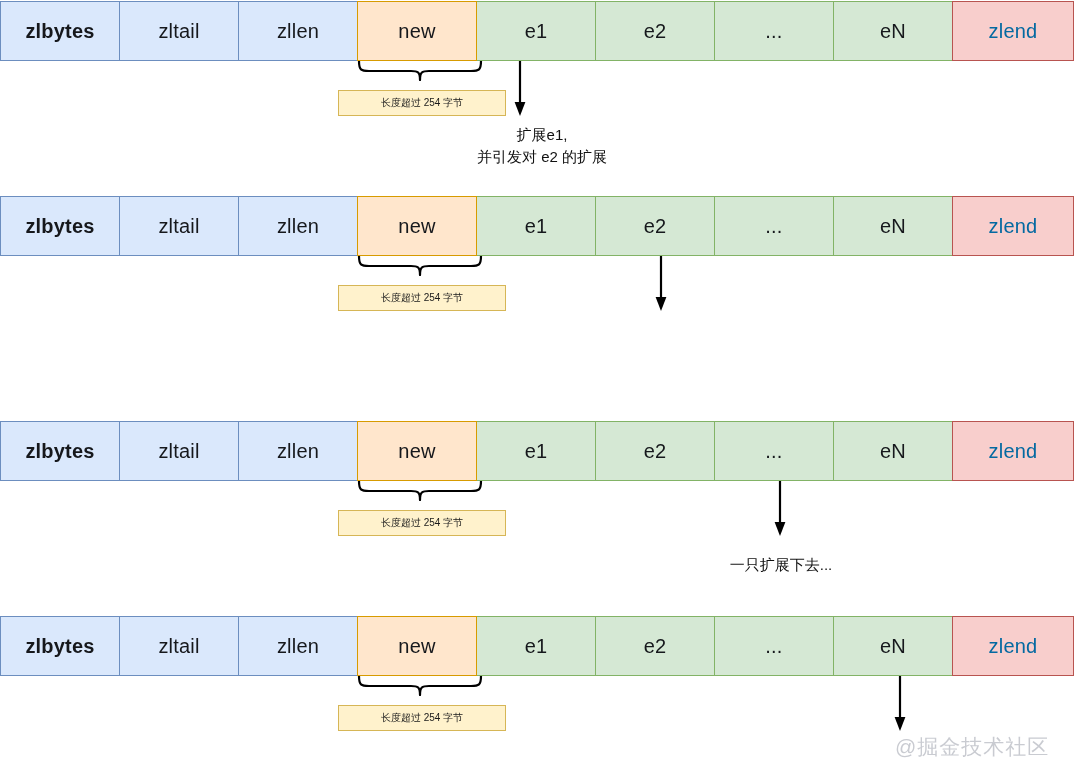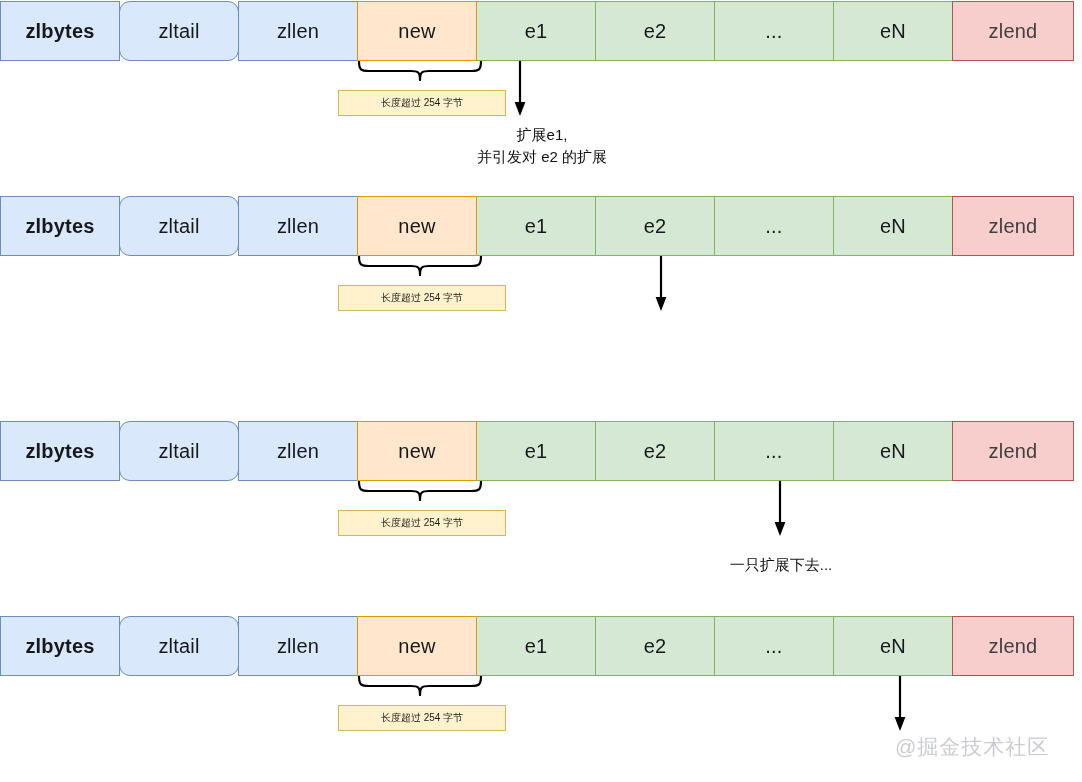--- a/index.html
+++ b/index.html
@@ -60,27 +60,27 @@
     z-index: 3;
   }
   .cell.entry {
     background: #d5e8d4;
     border-color: #82b366;
     color: #16181c;
   }
   .cell.endc {
     background: #f8cecc;
     border-color: #b85450;
-    color: #404040;
+    color: #0369a1;
     z-index: 2;
   }
 
   
   .w-zlbytes { width: 120px; }
-  .w-zltail  { width: 120px; border-radius: 11px; }
+  .w-zltail  { width: 120px; }
   .w-zllen   { width: 120px; }
   .w-new     { width: 120px; }
   .w-e1      { width: 120px; }
   .w-e2      { width: 120px; }
   .w-dots    { width: 120px; }
   .w-eN      { width: 120px; }
   .w-zlend   { width: 122px; }
 
   
   .brace {

